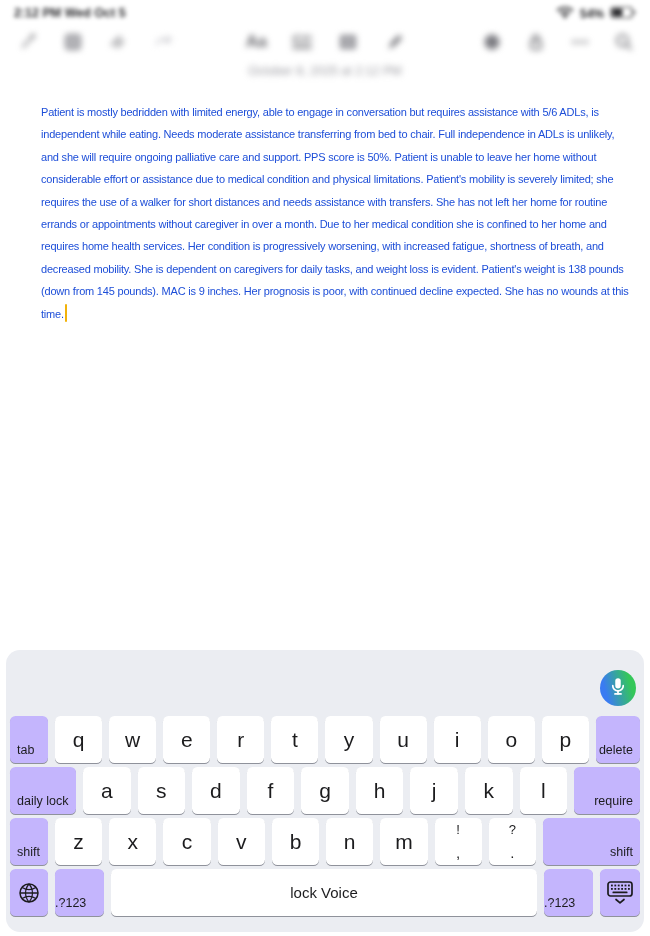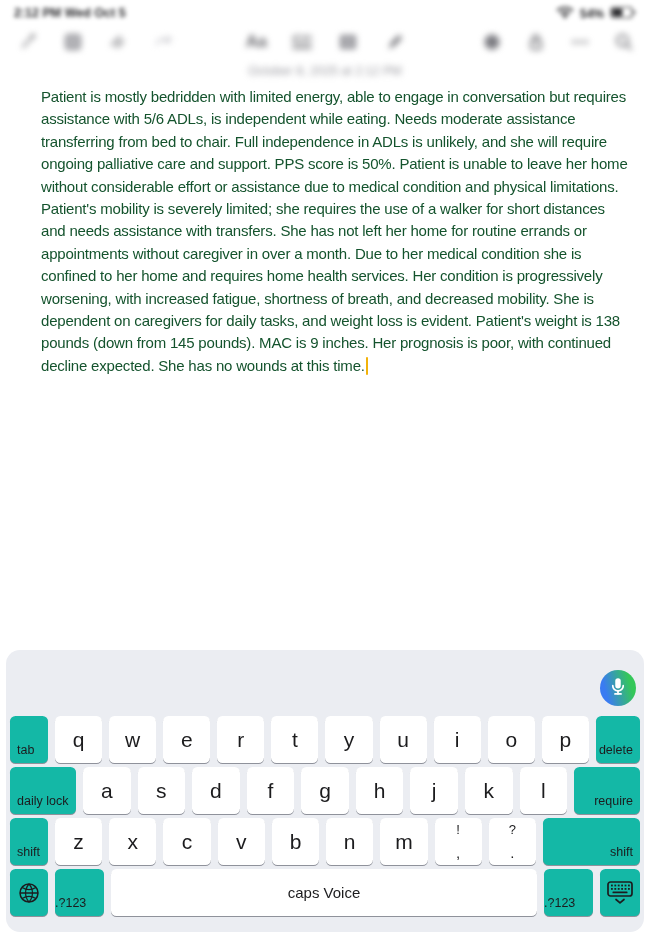--- a/index.html
+++ b/index.html
@@ -16,33 +16,33 @@
 
   
   .toolbar{position:absolute;top:28px;left:0;right:0;height:32px;}
   .tgroup{position:absolute;top:0;display:flex;align-items:center;}
   .tbtn{width:28px;height:28px;display:flex;align-items:center;justify-content:center;color:#68686d;cursor:pointer;}
   .tbtn svg{display:block;}
   .tbtn .aa{font-size:17px;font-weight:bold;color:#68686d;letter-spacing:-.5px;}
 
   
   .note-date{position:absolute;top:64px;left:0;right:0;text-align:center;font-size:12.5px;color:#9b9ba1;}
-  .note-body{position:absolute;top:86px;left:41px;width:590px;font-size:15px;line-height:22.4px;
-             color:#14532d;letter-spacing:-0.2px;}
+  .note-body{position:absolute;top:101px;left:41px;width:590px;font-size:11px;line-height:22.4px;
+             color:#1d4ed8;letter-spacing:-0.2px;}
   .caret{display:inline-block;width:2.5px;height:18px;vertical-align:-4px;margin-left:1px;border-radius:1px;}
 
   
   .keyboard{position:absolute;left:6px;top:650px;width:638px;height:282px;background:#EBEDF2;border-radius:14px;}
   .mic{position:absolute;top:20px;right:8px;width:36px;height:36px;border-radius:50%;border:none;padding:0;
        display:flex;align-items:center;justify-content:center;cursor:pointer;}
   .krows{position:absolute;left:4px;right:4px;top:66px;display:flex;flex-direction:column;gap:4px;}
   .krow{display:flex;gap:7px;height:47px;}
   .key{border-radius:5.5px;background:#fff;box-shadow:0 1px 0 #8f929b;display:flex;align-items:center;
        justify-content:center;position:relative;color:#1c1c1e;cursor:pointer;user-select:none;}
-  .key.gray{background:#14b8a6;}
+  .key.gray{background:#c4b5fd;}
   .key .big{font-size:21px;}
   .key .small{font-size:12.5px;}
   .key.align-bl .small{position:absolute;left:7px;bottom:6px;}
   .key.align-br .small{position:absolute;right:7px;bottom:6px;}
   .key.align-bc .small{position:absolute;bottom:6px;left:0;right:0;text-align:left;margin-top:20px;}
   .key.dual{flex-direction:column;justify-content:space-between;padding:5px 0 6px;}
   .key.dual .top{font-size:13px;line-height:13px;}
   .key.dual .bottom{font-size:15px;line-height:13px;}
   .key.space .small{font-size:15px;}
   .key svg{display:block;}
@@ -284,21 +284,21 @@
                 <circle cx="12" cy="12" r="9" fill="none" stroke="#1c1c1e" stroke-width="1.5"></circle>
                 <line x1="3" y1="12" x2="21" y2="12" stroke="#1c1c1e" stroke-width="1.5"></line>
                 <path d="M12 3a13.5 13.5 0 0 1 0 18M12 3a13.5 13.5 0 0 0 0 18M5.2 6.5a13 13 0 0 0 13.6 0M5.2 17.5a13 13 0 0 1 13.6 0" fill="none" stroke="#1c1c1e" stroke-width="1.2"></path>
               </svg>
             </span>
           </div>
           <div class="key gray align-bc" style="flex: 0 0 49px;">
             <span class="small">.?123</span>
           </div>
           <div class="key space" style="flex: 1 1 0px;">
-            <span class="small">caps Voice</span>
+            <span class="small">lock Voice</span>
           </div>
           <div class="key gray align-bc" style="flex: 0 0 49px;">
             <span class="small">.?123</span>
           </div>
           <div class="key gray" style="flex: 0 0 40px;">
             <span>
               <svg width="28" height="26" viewBox="0 0 28 26">
                 <rect x="2" y="2" width="24" height="14" rx="2.5" fill="none" stroke="#1c1c1e" stroke-width="1.7"></rect>
                 <g fill="#1c1c1e">
                   <rect x="5" y="4.6" width="1.8" height="1.8"></rect>

